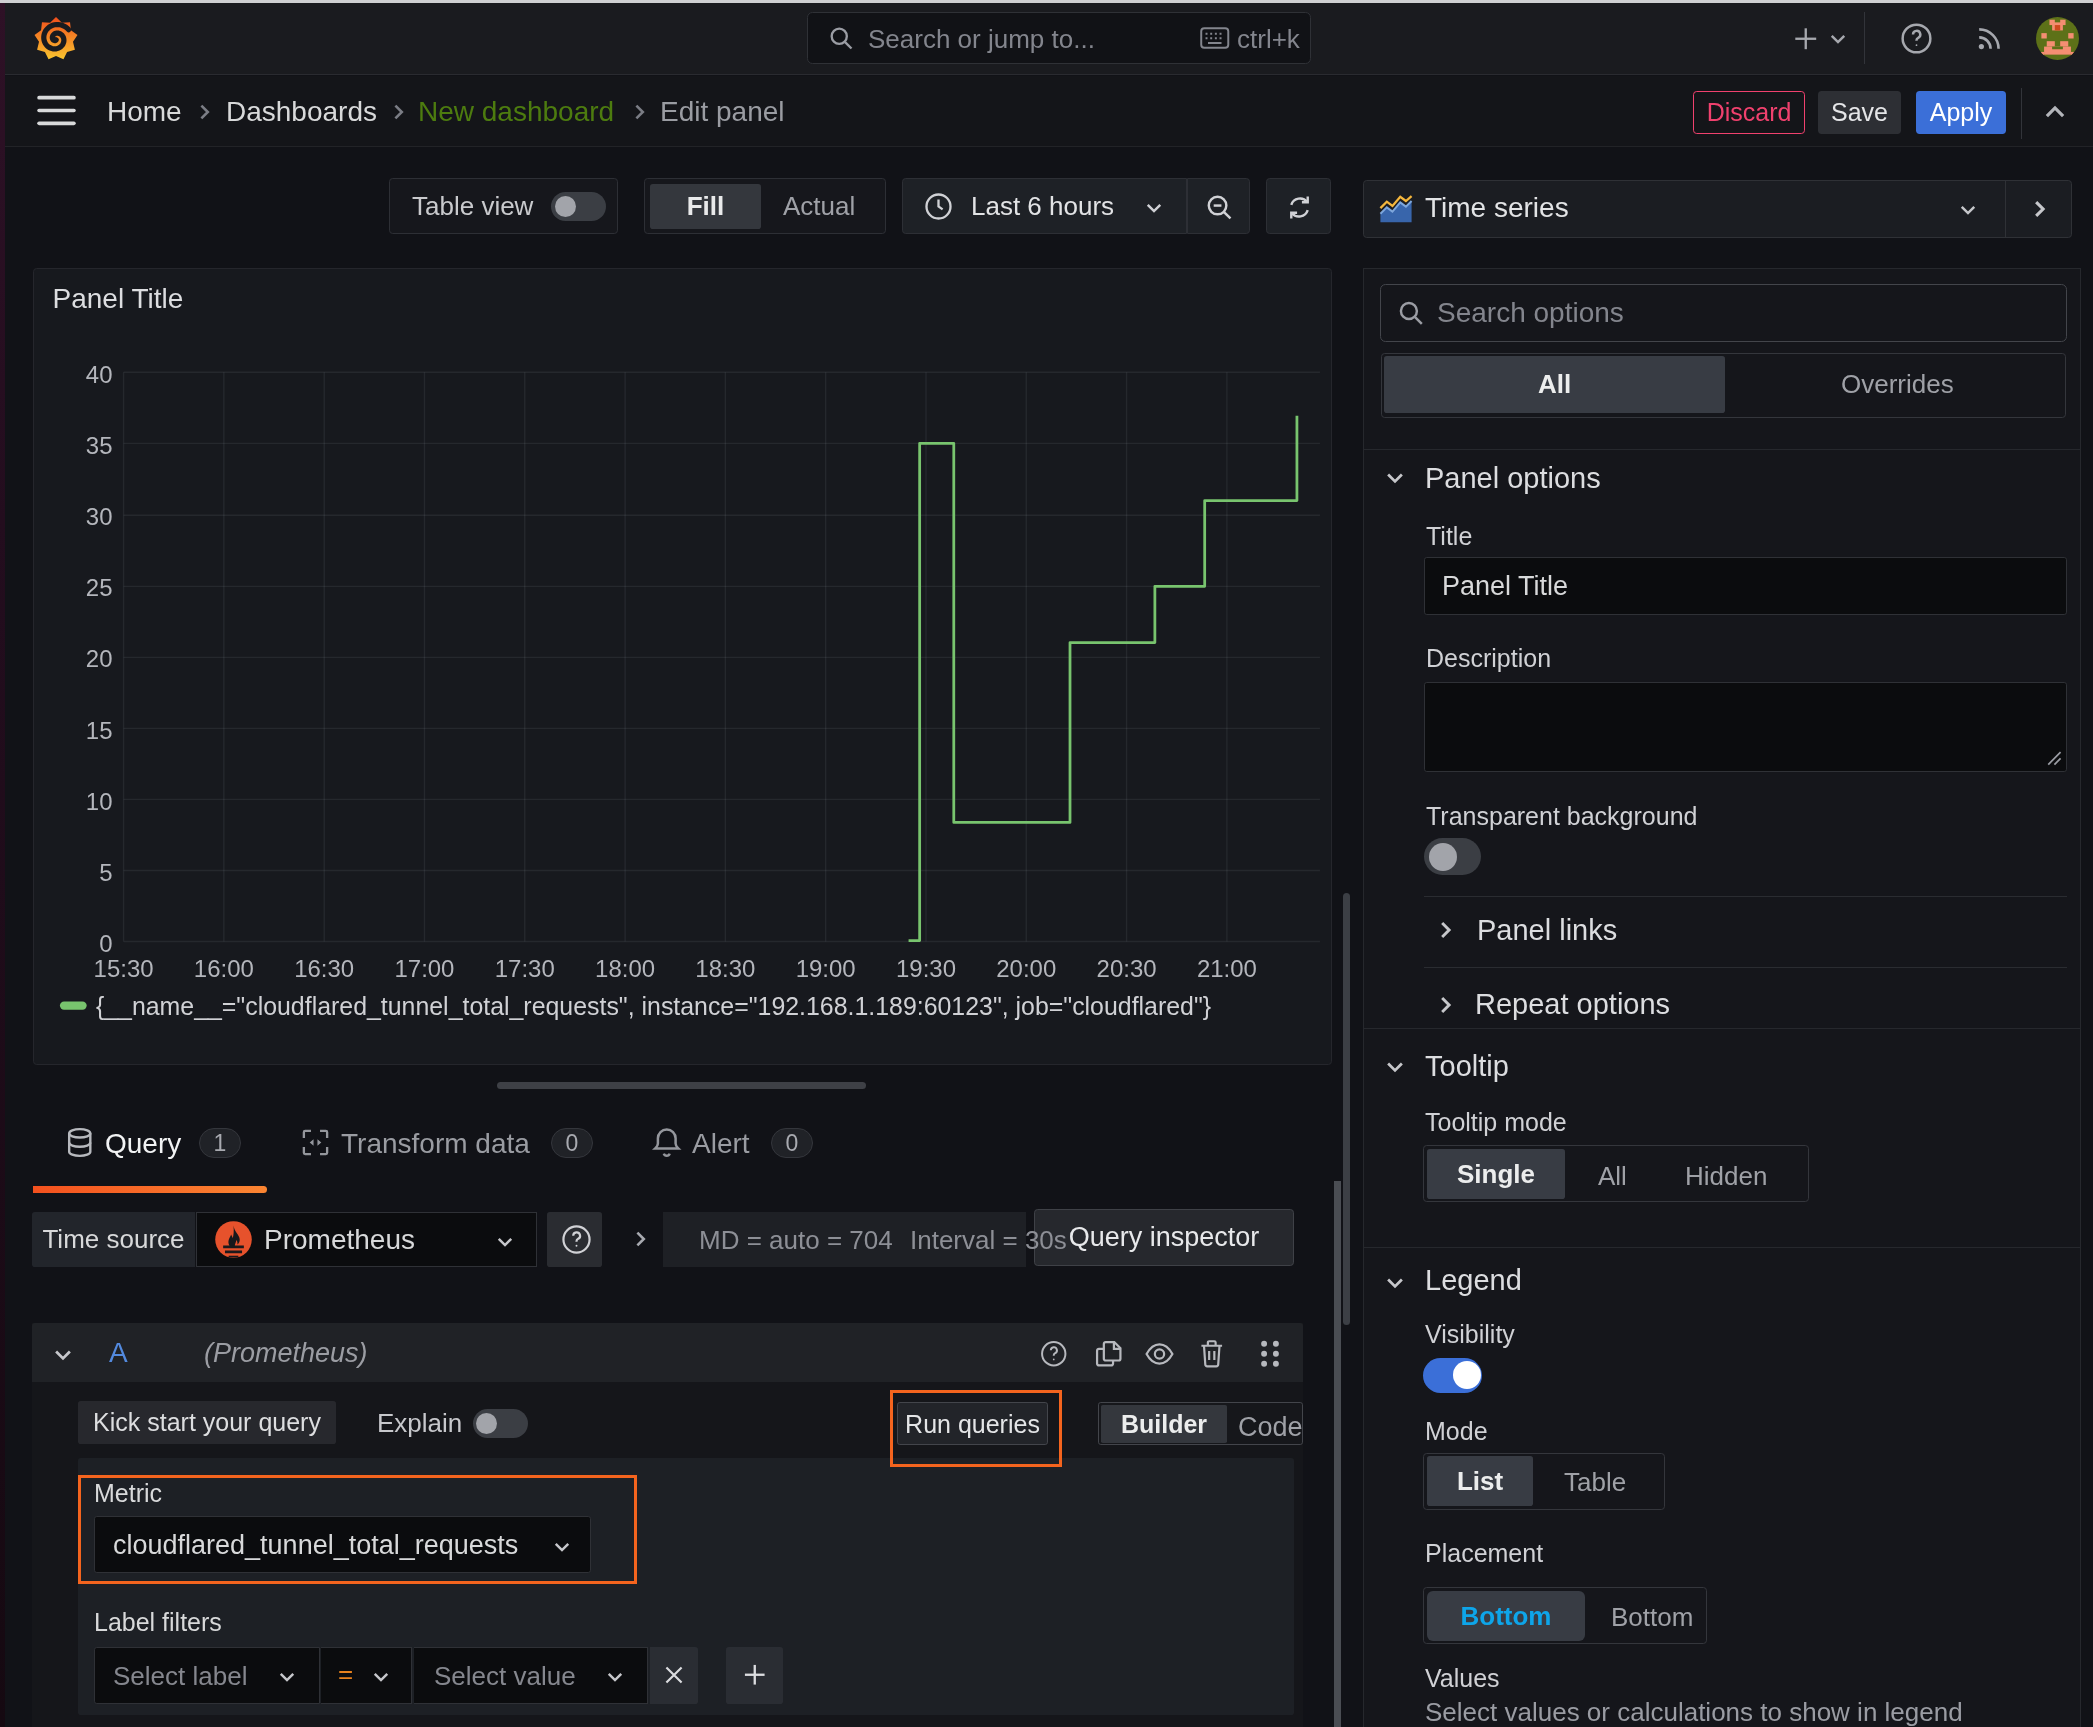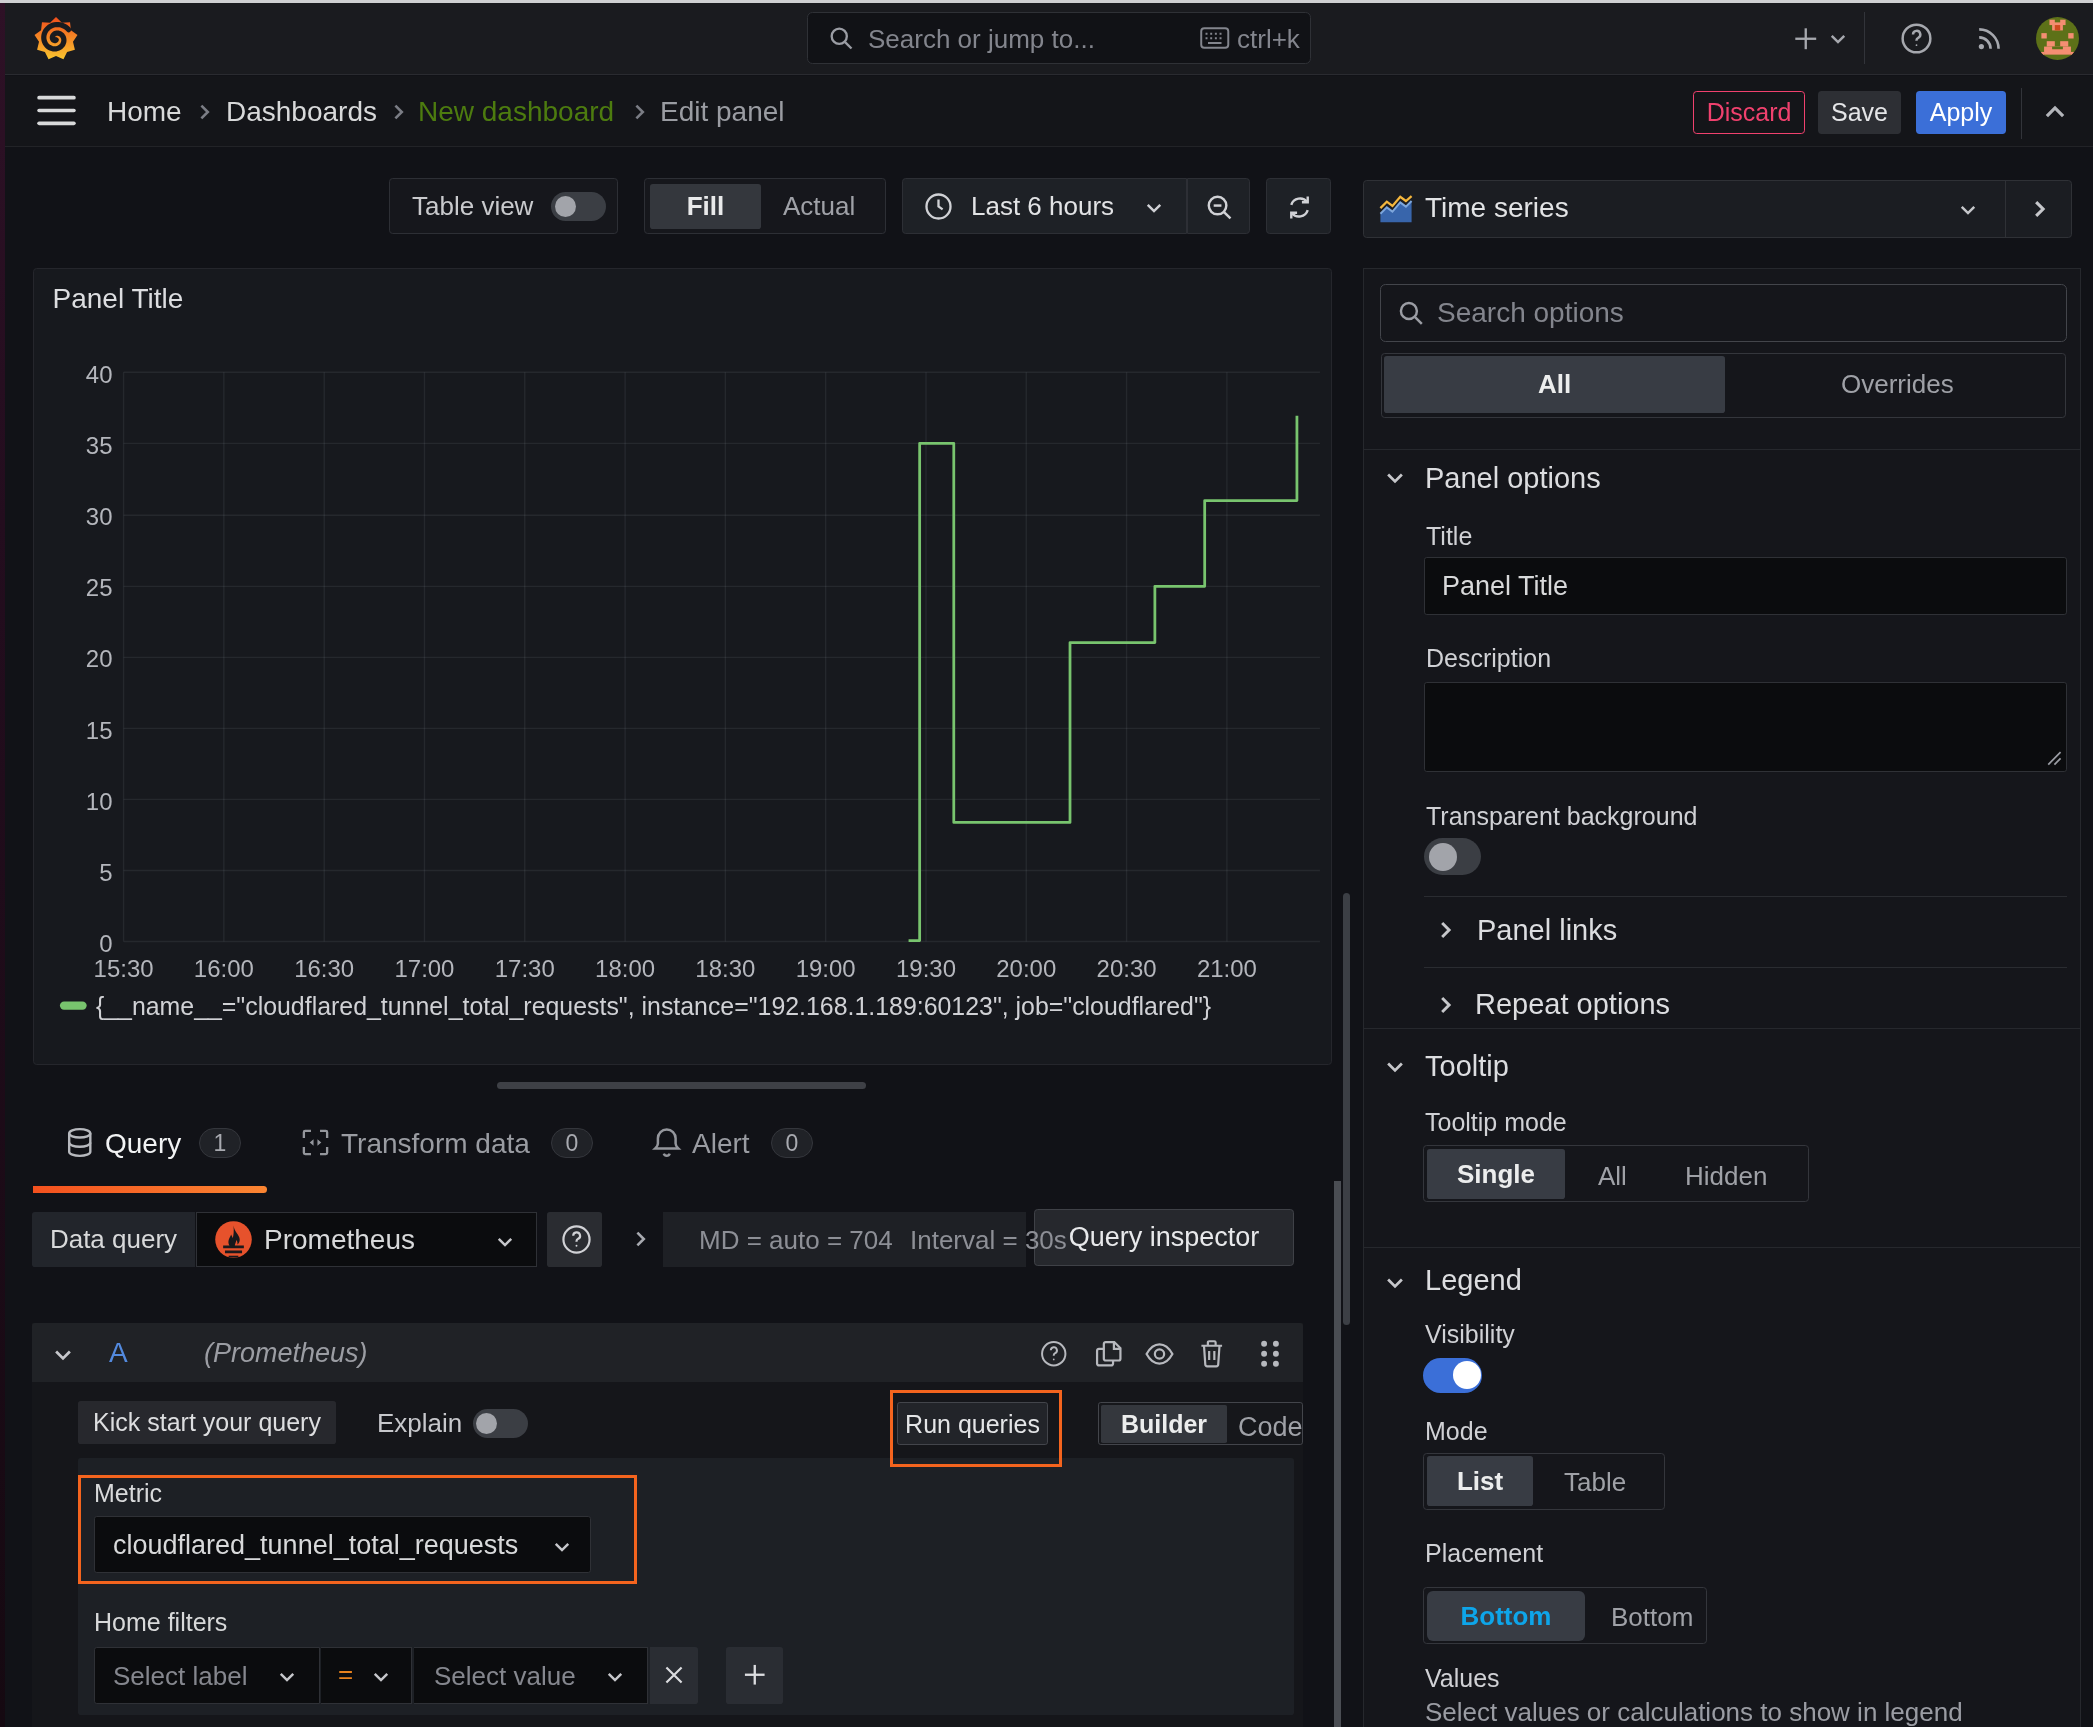--- a/index.html
+++ b/index.html
@@ -226,21 +226,21 @@
   <div class="txt" style="left:341px;top:1130px;font-size:28px;color:#9a9ca2;">Transform data</div>
   <div class="abs" style="left:551px;top:1128px;width:42px;height:30px;background:#202227;border:0.9px solid #34363c;border-radius:15.7px;color:#a8aab0;font-size:23px;line-height:29px;text-align:center;">0</div>
   <svg class="abs" style="left:652px;top:1126px;" width="29.5" height="33" viewBox="0 0 20 22" fill="none" stroke="#94969c" stroke-width="1.7">
       <path d="M10 2.2 a6 6 0 0 0 -6 6 v3.5 c0 1.5 -0.8 2.4 -1.8 3.3 h15.6 c-1 -0.9 -1.8 -1.8 -1.8 -3.3 V8.2 a6 6 0 0 0 -6 -6 Z"></path>
       <path d="M8 18.6 a2.1 2.1 0 0 0 4 0"></path>
     </svg>
   <div class="txt" style="left:692px;top:1130px;font-size:28px;color:#9a9ca2;">Alert</div>
   <div class="abs" style="left:771px;top:1128px;width:42px;height:30px;background:#202227;border:0.9px solid #34363c;border-radius:15.7px;color:#a8aab0;font-size:23px;line-height:29px;text-align:center;">0</div>
   <div class="abs" style="left:33px;top:1186px;width:234px;height:7.4px;background:linear-gradient(90deg,#f4511e,#fb8532);border-radius:0 3.7px 3.7px 0;"></div>
 
-  <div class="abs" style="left:32px;top:1212px;width:163px;height:55px;background:#22252b;border-radius:2.8px 0 0 2.8px;color:#d8d9da;font-size:26px;line-height:55px;text-align:center;">Data query</div>
+  <div class="abs" style="left:32px;top:1212px;width:163px;height:55px;background:#22252b;border-radius:2.8px 0 0 2.8px;color:#d8d9da;font-size:26px;line-height:55px;text-align:center;">Time source</div>
   <div class="abs" style="left:196px;top:1212px;width:341px;height:55px;background:#0b0c0e;border:0.9px solid #2f3136;"></div>
   <svg class="abs" style="left:214px;top:1220px;" width="39" height="39" viewBox="0 0 32 32">
       <circle cx="16" cy="16" r="15" fill="#e6522c"></circle>
       <path fill="#17181c" d="M16 4.6 c0.4 2.6 1.3 4.1 2.6 6 c1.2 1.8 2.5 3.2 2.5 5.6 c0 1.7 -0.8 3.1 -2 3.9 c0.4 -1.4 0.1 -2.9 -0.9 -3.7 c0.1 1.9 -1.1 3 -1.1 4.6 c0 0.8 0.3 1.5 0.8 2 h-3.3 c-1.7 -1 -2.8 -2.8 -2.8 -4.9 c0 -2.7 1.6 -4.1 2.3 -6.3 c0.4 1.1 1 1.9 1.1 3.2 c1 -2.2 1.2 -5.6 0.8 -10.4 z"></path>
       <path fill="#17181c" d="M7.5 20.9 h17 v2.2 h-17 z M9 25 h14 v2.2 h-14 z" opacity="0.98"></path>
       <path fill="#17181c" d="M12 29.3 h8 v1.4 h-8 z"></path>
     </svg>
   <div class="txt" style="left:264px;top:1226px;font-size:28px;color:#d8d9da;">Prometheus</div>
   <svg class="abs" style="left:495px;top:1233px;" width="20" height="16.6" viewBox="0 0 16 12" fill="none" stroke="#c6c7cb" stroke-width="2">
       <path d="M3 4 l5 5 l5 -5"></path>
@@ -304,21 +304,21 @@
   <div class="abs" style="left:1101px;top:1405px;width:126px;height:38px;background:#34373d;border-radius:1.8px;color:#eceded;font-size:25px;font-weight:bold;line-height:38px;text-align:center;">Builder</div>
   <div class="txt" style="left:1238px;top:1414px;font-size:27px;color:#9fa1a7;">Code</div>
 
   <div class="abs" style="left:78px;top:1458px;width:1216px;height:257px;background:#1d2025;border-radius:2.8px;"></div>
   <div class="txt" style="left:94px;top:1481px;font-size:25px;color:#d8d9da;">Metric</div>
   <div class="abs" style="left:94px;top:1516px;width:497px;height:57px;background:#0b0c0e;border:0.9px solid #2f3136;border-radius:2.8px;"></div>
   <div class="txt" style="left:113px;top:1532px;font-size:27px;color:#d8d9da;">cloudflared_tunnel_total_requests</div>
   <svg class="abs" style="left:552px;top:1538px;" width="20" height="16.6" viewBox="0 0 16 12" fill="none" stroke="#c6c7cb" stroke-width="2">
       <path d="M3 4 l5 5 l5 -5"></path>
     </svg>
-  <div class="txt" style="left:94px;top:1610px;font-size:25px;color:#d8d9da;">Home filters</div>
+  <div class="txt" style="left:94px;top:1610px;font-size:25px;color:#d8d9da;">Label filters</div>
   <div class="abs" style="left:94px;top:1647px;width:226px;height:57px;background:#0b0c0e;border:0.9px solid #2f3136;border-radius:2.8px 0 0 2.8px;"></div>
   <div class="txt" style="left:113px;top:1663px;font-size:26px;color:#85878e;">Select label</div>
   <svg class="abs" style="left:277px;top:1668px;" width="20" height="16.6" viewBox="0 0 16 12" fill="none" stroke="#c6c7cb" stroke-width="2">
       <path d="M3 4 l5 5 l5 -5"></path>
     </svg>
   <div class="abs" style="left:321px;top:1647px;width:91px;height:57px;background:#0b0c0e;border:0.9px solid #2f3136;border-left:none;"></div>
   <div class="txt" style="left:338px;top:1661px;font-size:26px;color:#e8821e;">=</div>
   <svg class="abs" style="left:371px;top:1668px;" width="20" height="16.6" viewBox="0 0 16 12" fill="none" stroke="#c6c7cb" stroke-width="2">
       <path d="M3 4 l5 5 l5 -5"></path>
     </svg>

